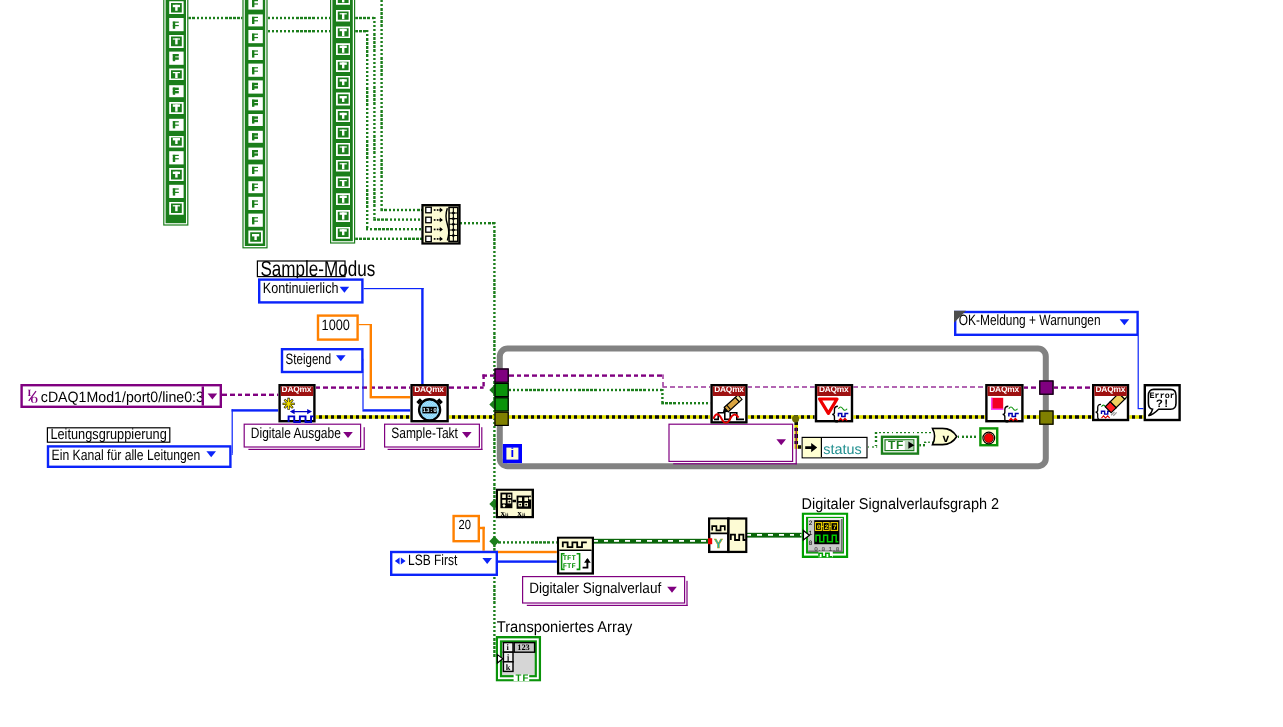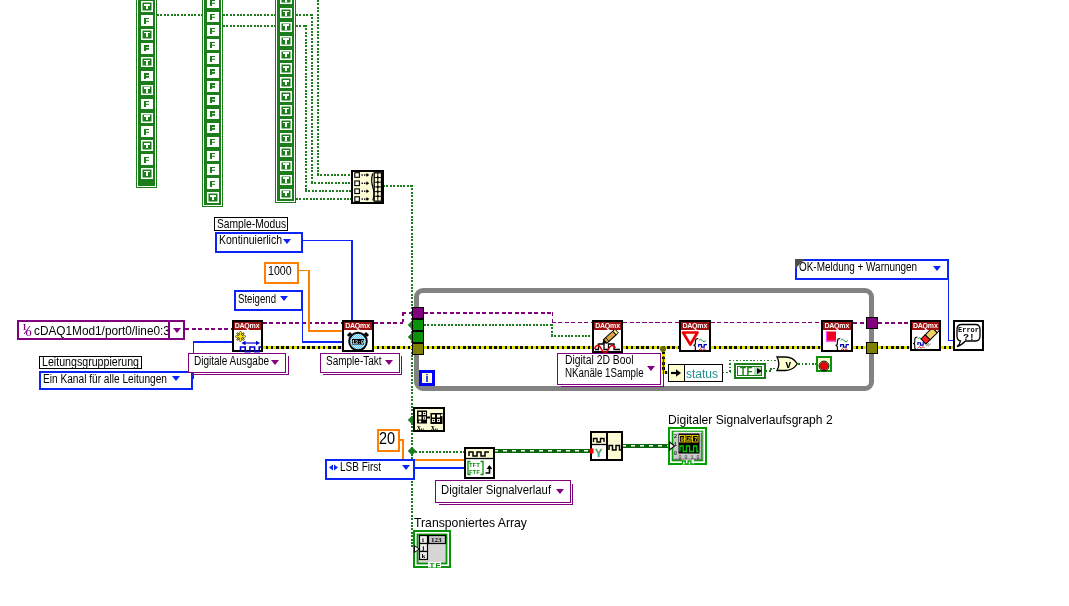--- a/index.html
+++ b/index.html
@@ -175,59 +175,58 @@
 <div class="dwh" style="left:494px;top:449px;width:97px;"></div>
 <div class="dwh" style="left:622px;top:444px;width:46px;"></div>
 <div class="abs" style="left:413.5px;top:288px;width:460.5px;height:103px;border:5px solid #828282;border-radius:9px;box-sizing:border-box;"></div>
 <div class="tun" style="left:411.5px;top:306.5px;background:#800080;"></div>
 <div class="tun" style="left:411.5px;top:318.5px;background:#0a930a;"></div>
 <div class="tun" style="left:411.5px;top:330.5px;background:#0a930a;"></div>
 <div class="tun" style="left:411.5px;top:342.5px;background:#808000;"></div>
 <div class="tun" style="left:866px;top:316.5px;background:#800080;"></div>
 <div class="tun" style="left:866px;top:341.5px;background:#808000;"></div>
 <div class="abs" style="left:419px;top:370px;width:16px;height:16px;border:3px solid #0000ff;background:#ffffd2;box-sizing:border-box;color:#0000ff;font-weight:bold;font-size:11px;line-height:10px;text-align:center;">i</div>
-<div class="lab" style="left:214px;top:217px;width:74px;height:14px;font-size:13px;line-height:12px;"><span class="tx" style="transform:scaleX(0.79)">Sample-Modus</span></div>
+<div class="lab" style="left:214px;top:217px;width:74px;height:14px;font-size:18px;line-height:12px;"><span class="tx" style="transform:scaleX(0.79)">Sample-Modus</span></div>
 <div class="enum" style="left:214.5px;top:232px;width:80.5px;height:17px;padding:0 2px;font-size:12.5px;line-height:13.5px;"><span class="tx" style="transform:scaleX(0.84)">Kontinuierlich</span></div>
 <div class="tri" style="left:282.5px;top:238.5px;border-top:5px solid #0b24fa;"></div>
 <div class="num" style="left:264px;top:261.5px;width:31px;height:18px;font-size:12.5px;line-height:14.5px;"><span class="tx" style="transform:scaleX(0.85)">1000</span></div>
 <div class="enum" style="left:234px;top:289.5px;width:61px;height:17.5px;padding:0 2px;font-size:12.5px;line-height:14px;"><span class="tx" style="transform:scaleX(0.77)">Steigend</span></div>
 <div class="tri" style="left:279.5px;top:296px;border-top:5px solid #0b24fa;"></div>
 <div class="abs" style="left:17px;top:320px;width:167.5px;height:20px;border:2px solid #800080;background:#fff;box-sizing:border-box;">
 <svg class="abs" style="left:2px;top:1px;" width="13" height="14" viewBox="0 0 13 14">
 <text x="2" y="7" font-size="8" font-weight="bold" fill="#800080" font-family="Liberation Serif,serif">I</text>
 <line x1="3" y1="11" x2="9" y2="3" stroke="#800080" stroke-width="1"></line>
 <text x="4.5" y="13" font-size="8" font-weight="bold" fill="#800080" font-family="Liberation Serif,serif">O</text>
     </svg>
 <div class="abs" style="left:15px;top:1.5px;font-size:12.5px;color:#000;"><span class="tx" style="transform:scaleX(0.945)">cDAQ1Mod1/port0/line0:3</span></div>
 <div class="abs" style="right:13px;top:0;bottom:0;width:2px;background:#800080;"></div>
 <div class="tri" style="right:2px;top:6px;border-top:5px solid #800080;border-left-width:4px;border-right-width:4px;"></div>
 </div>
 <div class="lab" style="left:38.5px;top:355.5px;width:103px;height:13.5px;font-size:12.5px;line-height:11.5px;"><span class="tx" style="transform:scaleX(0.851)">Leitungsgruppierung</span></div>
 <div class="enum" style="left:39px;top:370.5px;width:146px;height:15.5px;padding:0 2px;font-size:12.5px;line-height:12px;"><span class="tx" style="transform:scaleX(0.811)">Ein Kanal für alle Leitungen</span></div>
 <div class="tri" style="left:172px;top:376px;border-top:5px solid #0b24fa;"></div>
-<div class="ring" style="left:188px;top:352.5px;width:96px;height:18px;text-decoration:underline;">
+<div class="ring" style="left:203px;top:352.5px;width:96px;height:18px;text-decoration:underline;">
     <div class="abs" style="left:5px;top:1.5px;font-size:12.5px;line-height:13px;"><span class="tx" style="transform:scaleX(0.8)">Digitale Ausgabe</span></div>
     <div class="tri" style="right:6px;top:6px;border-top:5px solid #800080;"></div>
   </div>
 <div class="ring" style="left:319.5px;top:352.5px;width:78px;height:18px;">
     <div class="abs" style="left:5px;top:1.5px;font-size:12.5px;line-height:13px;"><span class="tx" style="transform:scaleX(0.8)">Sample-Takt</span></div>
     <div class="tri" style="right:6px;top:6px;border-top:5px solid #800080;"></div>
   </div>
 <div class="ring" style="left:557px;top:352.5px;width:102px;height:30px;">
-    <div class="abs" style="left:7px;top:0.5px;font-size:12.5px;line-height:13px;"><span class="tx" style="transform:scaleX(0.83)">Digital 2D Bool</span><br><span class="tx" style="transform:scaleX(0.78)">NKanäle 1Sample</span></div>
     <div class="tri" style="right:5px;top:12px;border-top:5px solid #800080;"></div>
   </div>
 <div class="ring" style="left:435px;top:480px;width:133.5px;height:20.5px;">
     <div class="abs" style="left:5px;top:2.5px;font-size:12.5px;line-height:13px;"><span class="tx" style="transform:scaleX(0.905)">Digitaler Signalverlauf</span></div>
     <div class="tri" style="right:6px;top:7.5px;border-top:5px solid #800080;"></div>
   </div>
 <div class="enum" style="left:795px;top:259px;width:145.5px;height:16.5px;padding:0 2px;font-size:12.5px;line-height:13.5px;"><span class="tx" style="transform:scaleX(0.795)">OK-Meldung + Warnungen</span>
 <div class="abs" style="left:-2.5px;top:-2.5px;width:0;height:0;border-top:10px solid #4d4d4d;border-right:10px solid transparent;"></div>
 <div class="tri" style="right:6px;top:4.5px;border-top:5px solid #0b24fa;"></div></div>
-<div class="num" style="left:377px;top:429px;width:19px;height:19px;font-size:17px;line-height:15px;"><span class="tx" style="transform:scaleX(0.85)">20</span></div>
+<div class="num" style="left:377px;top:429px;width:19px;height:19px;font-size:11px;line-height:15px;"><span class="tx" style="transform:scaleX(0.85)">20</span></div>
 <div class="enum" style="left:325px;top:458.5px;width:71px;height:17.5px;padding:0 2px 0 13px;font-size:12.5px;line-height:13.5px;"><span class="tx" style="transform:scaleX(0.8)">LSB First</span>
 <svg class="abs" style="left:1px;top:2px;" width="11" height="9" viewBox="0 0 11 9">
       <path d="M1,4.5 L5,1.5 V7.5 Z M10,4.5 L6,1.5 V7.5 Z" fill="#0b24fa"></path>
     </svg>
 <div class="tri" style="right:3px;top:4px;border-top:5px solid #0b24fa;"></div></div>
 <div class="abs" style="left:668px;top:412px;font-size:13px;color:#000;"><span class="tx" style="transform:scaleX(0.93)">Digitaler Signalverlaufsgraph 2</span></div>
 <div class="abs" style="left:414px;top:515px;font-size:13px;color:#000;"><span class="tx" style="transform:scaleX(0.94)">Transponiertes Array</span></div>
 <svg class="abs" style="left:351px;top:169.5px;" width="33" height="34" viewBox="0 0 33 34">
 <rect x="1" y="1" width="31" height="32" fill="#fdfbd4" stroke="#000" stroke-width="2"></rect>
 

